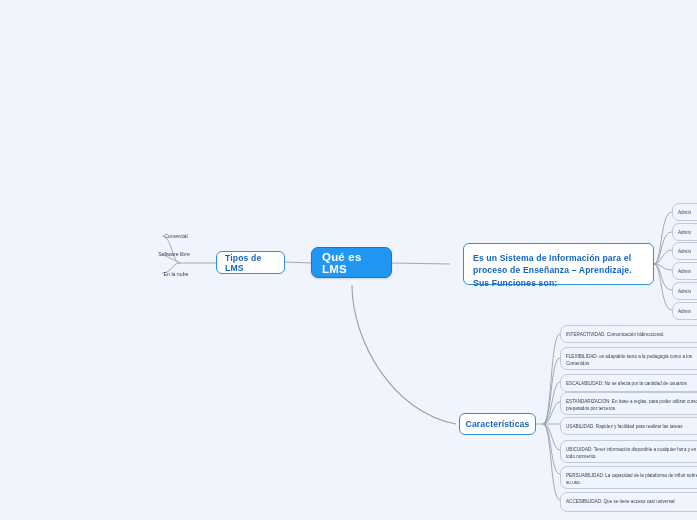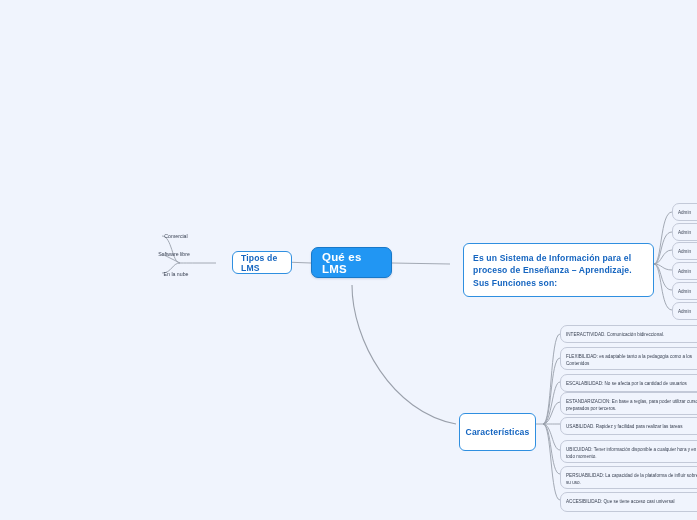--- a/index.html
+++ b/index.html
@@ -146,29 +146,29 @@
   </div>
 
   <div class="node node-plain" style="left:144px; top:248px; width:60px; height:12px;">
     <span>Software libre</span>
   </div>
 
   <div class="node node-plain" style="left:150px; top:268px; width:52px; height:12px;">
     <span>En la nube</span>
   </div>
 
-  <div class="node node-l1" style="left:232px; top:251px; width:60px; height:23px;">
+  <div class="node node-l1" style="left:216px; top:251px; width:69px; height:23px;">
     <span>Tipos de LMS</span>
   </div>
 
   <div class="node node-root" style="left:311px; top:247px; width:81px; height:31px;">
     <span>Qué es LMS</span>
   </div>
 
-  <div class="node node-l1 align-left" style="left:463px; top:243px; width:191px; height:54px;">
+  <div class="node node-l1 align-left" style="left:463px; top:243px; width:191px; height:42px;">
     <span>Es un Sistema de Información para el proceso de Enseñanza – Aprendizaje.  Sus Funciones son:</span>
   </div>
 
   <div class="node node-leaf clip-right" style="left:672px; top:203px; width:58px; height:18px;">
     <span class="txt">Admin</span>
   </div>
   <div class="node node-leaf clip-right" style="left:672px; top:223px; width:58px; height:18px;">
     <span class="txt">Admin</span>
   </div>
   <div class="node node-leaf clip-right" style="left:672px; top:242px; width:58px; height:18px;">
@@ -177,21 +177,21 @@
   <div class="node node-leaf clip-right" style="left:672px; top:262px; width:58px; height:18px;">
     <span class="txt">Admin</span>
   </div>
   <div class="node node-leaf clip-right" style="left:672px; top:282px; width:58px; height:18px;">
     <span class="txt">Admin</span>
   </div>
   <div class="node node-leaf clip-right" style="left:672px; top:302px; width:58px; height:18px;">
     <span class="txt">Admin</span>
   </div>
 
-  <div class="node node-l1" style="left:459px; top:413px; width:77px; height:38px;">
+  <div class="node node-l1" style="left:459px; top:413px; width:77px; height:22px;">
     <span>Características</span>
   </div>
 
   <div class="node node-leaf clip-right" style="left:560px; top:325px; width:150px; height:18px;">
     <span class="txt">INTERACTIVIDAD.  Comunicación bidireccional.</span>
   </div>
 
   <div class="node node-leaf" style="left:560px; top:347px; width:150px; height:23px;">
     <span class="txt">FLEXIBILIDAD: es adaptable tanto a la pedagogía como a los Contenidos</span>
   </div>

